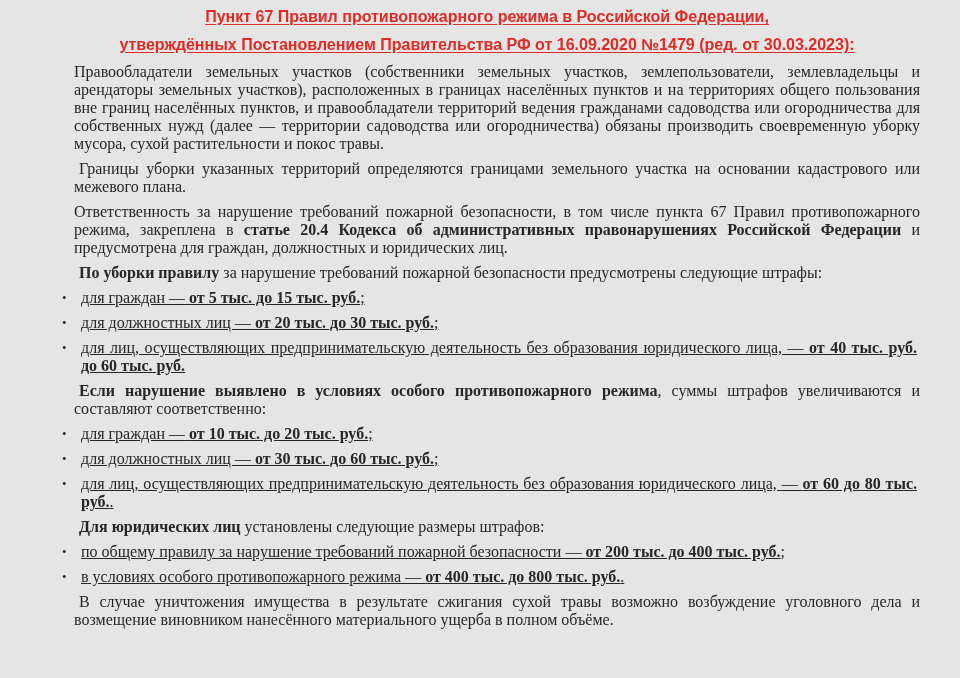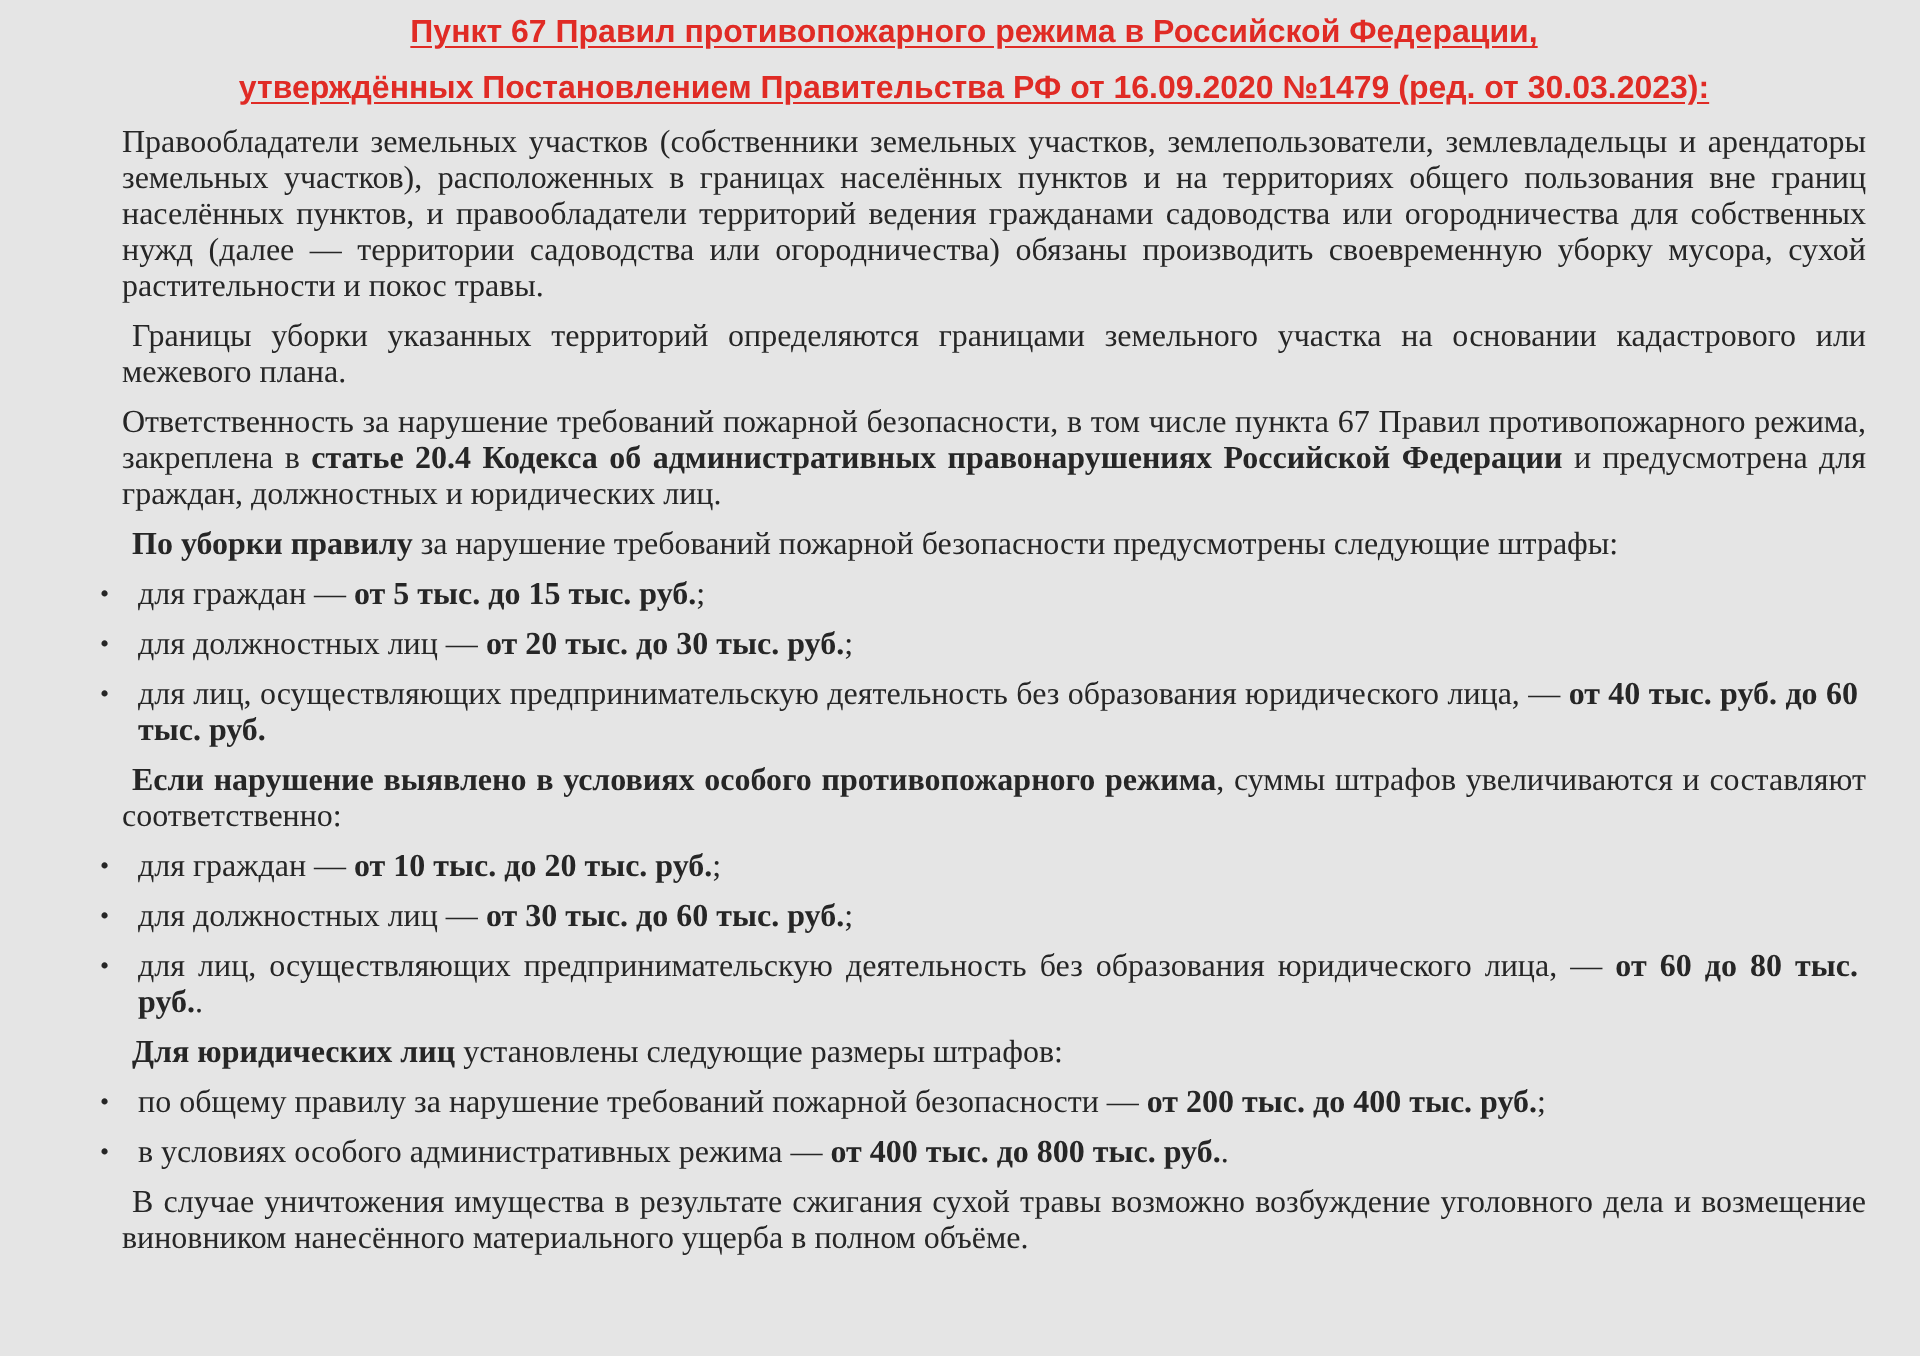--- a/index.html
+++ b/index.html
@@ -22,25 +22,25 @@
     font-weight: bold;
     font-size: 16px;
     line-height: 19px;
     color: #e02b25;
     text-align: center;
     margin: 0 0 9px -20px;
   }
   .title-line { text-decoration: underline; text-underline-offset: 2px; }
   .title-line + .title-line { margin-top: 9px; text-decoration: underline; }
 
-  .para { margin: 7px 0; text-align: justify; }
+  .para { margin: 7px 13px; text-align: justify; }
   .ind  { text-indent: 5px; }
   .b    { font-weight: bold; }
 
-  ul.blist { list-style: none; margin: 7px 4px; padding: 0 0 0 4px; }
+  ul.blist { list-style: none; margin: 7px 16px; padding: 0 0 0 4px; text-decoration: underline; }
   ul.blist li { position: relative; margin: 7px 0; text-align: justify; }
   .bullet { position: absolute; left: -19px; top: -1px; }
   .bullet::before { content: "\2022"; font-size: 13px; }
 </style>
 </head>
 <body>
 
 <div class="doc">
 
   <div class="title">
@@ -90,19 +90,19 @@
 
   <p class="para ind"><span class="b">Для юридических лиц</span><span> установлены следующие размеры штрафов:</span></p>
 
   <ul class="blist">
     <li>
       <span class="bullet"></span>
       <span><span>по общему правилу за нарушение требований пожарной безопасности — </span><span class="b">от 200 тыс. до 400 тыс. руб.</span><span>;</span></span>
     </li>
     <li>
       <span class="bullet"></span>
-      <span><span>в условиях особого административных режима — </span><span class="b">от 400 тыс. до 800 тыс. руб.</span><span>.</span></span>
+      <span><span>в условиях особого противопожарного режима — </span><span class="b">от 400 тыс. до 800 тыс. руб.</span><span>.</span></span>
     </li>
   </ul>
 
   <p class="para ind"><span>В случае уничтожения имущества в результате сжигания сухой травы возможно возбуждение уголовного дела и возмещение виновником нанесённого материального ущерба в полном объёме.</span></p>
 
 </div>
 
 </body></html>

